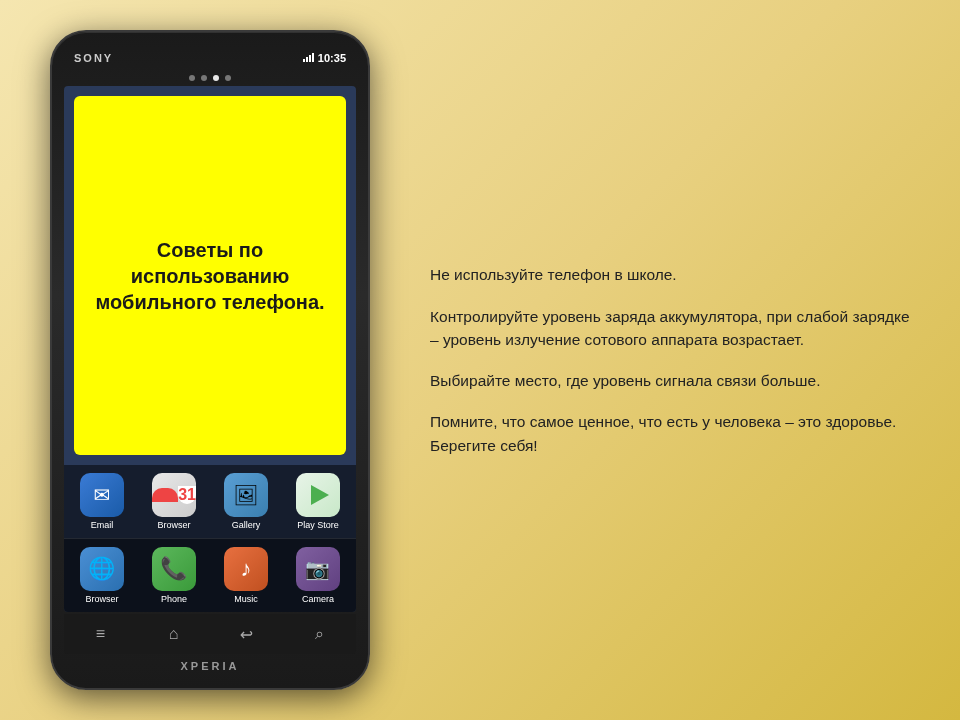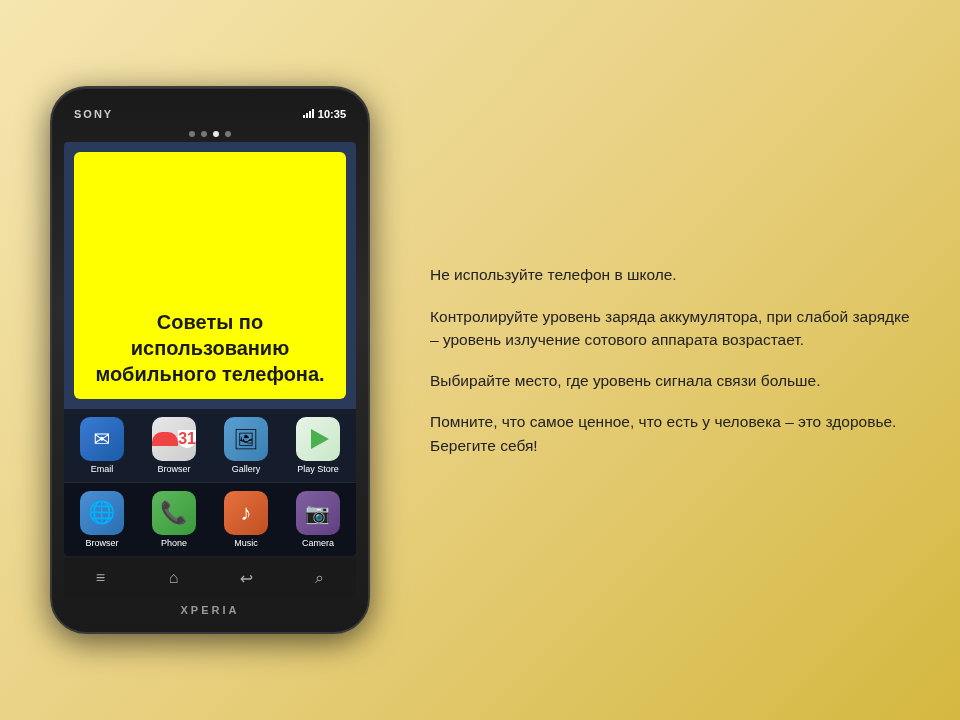--- a/index.html
+++ b/index.html
@@ -20,21 +20,21 @@
       height: 700px;
       flex-shrink: 0;
       display: flex;
       align-items: center;
       justify-content: center;
       margin-left: 20px;
     }
 
     .phone {
       width: 320px;
-      height: 548px;
+      height: 660px;
       background: linear-gradient(180deg, #1a1a1a 0%, #2a2a2a 40%, #1a1a1a 100%);
       border-radius: 36px;
       padding: 12px;
       box-shadow: 0 8px 32px rgba(0,0,0,0.6), inset 0 1px 0 rgba(255,255,255,0.1);
       border: 2px solid #3a3a3a;
       display: flex;
       flex-direction: column;
       position: relative;
     }
 
@@ -105,24 +105,24 @@
       flex-direction: column;
       border-radius: 4px;
     }
 
     .yellow-card {
       margin: 10px;
       background: #ffff00;
       border-radius: 6px;
       flex: 1;
       display: flex;
-      align-items: flex-end;
+      align-items: center;
       justify-content: center;
       text-align: center;
-      padding: 12px;
+      padding: 4px;
     }
 
     .yellow-card-text {
       font-size: 20px;
       font-weight: bold;
       color: #1a1a1a;
       line-height: 1.3;
     }
 
     .app-grid {

